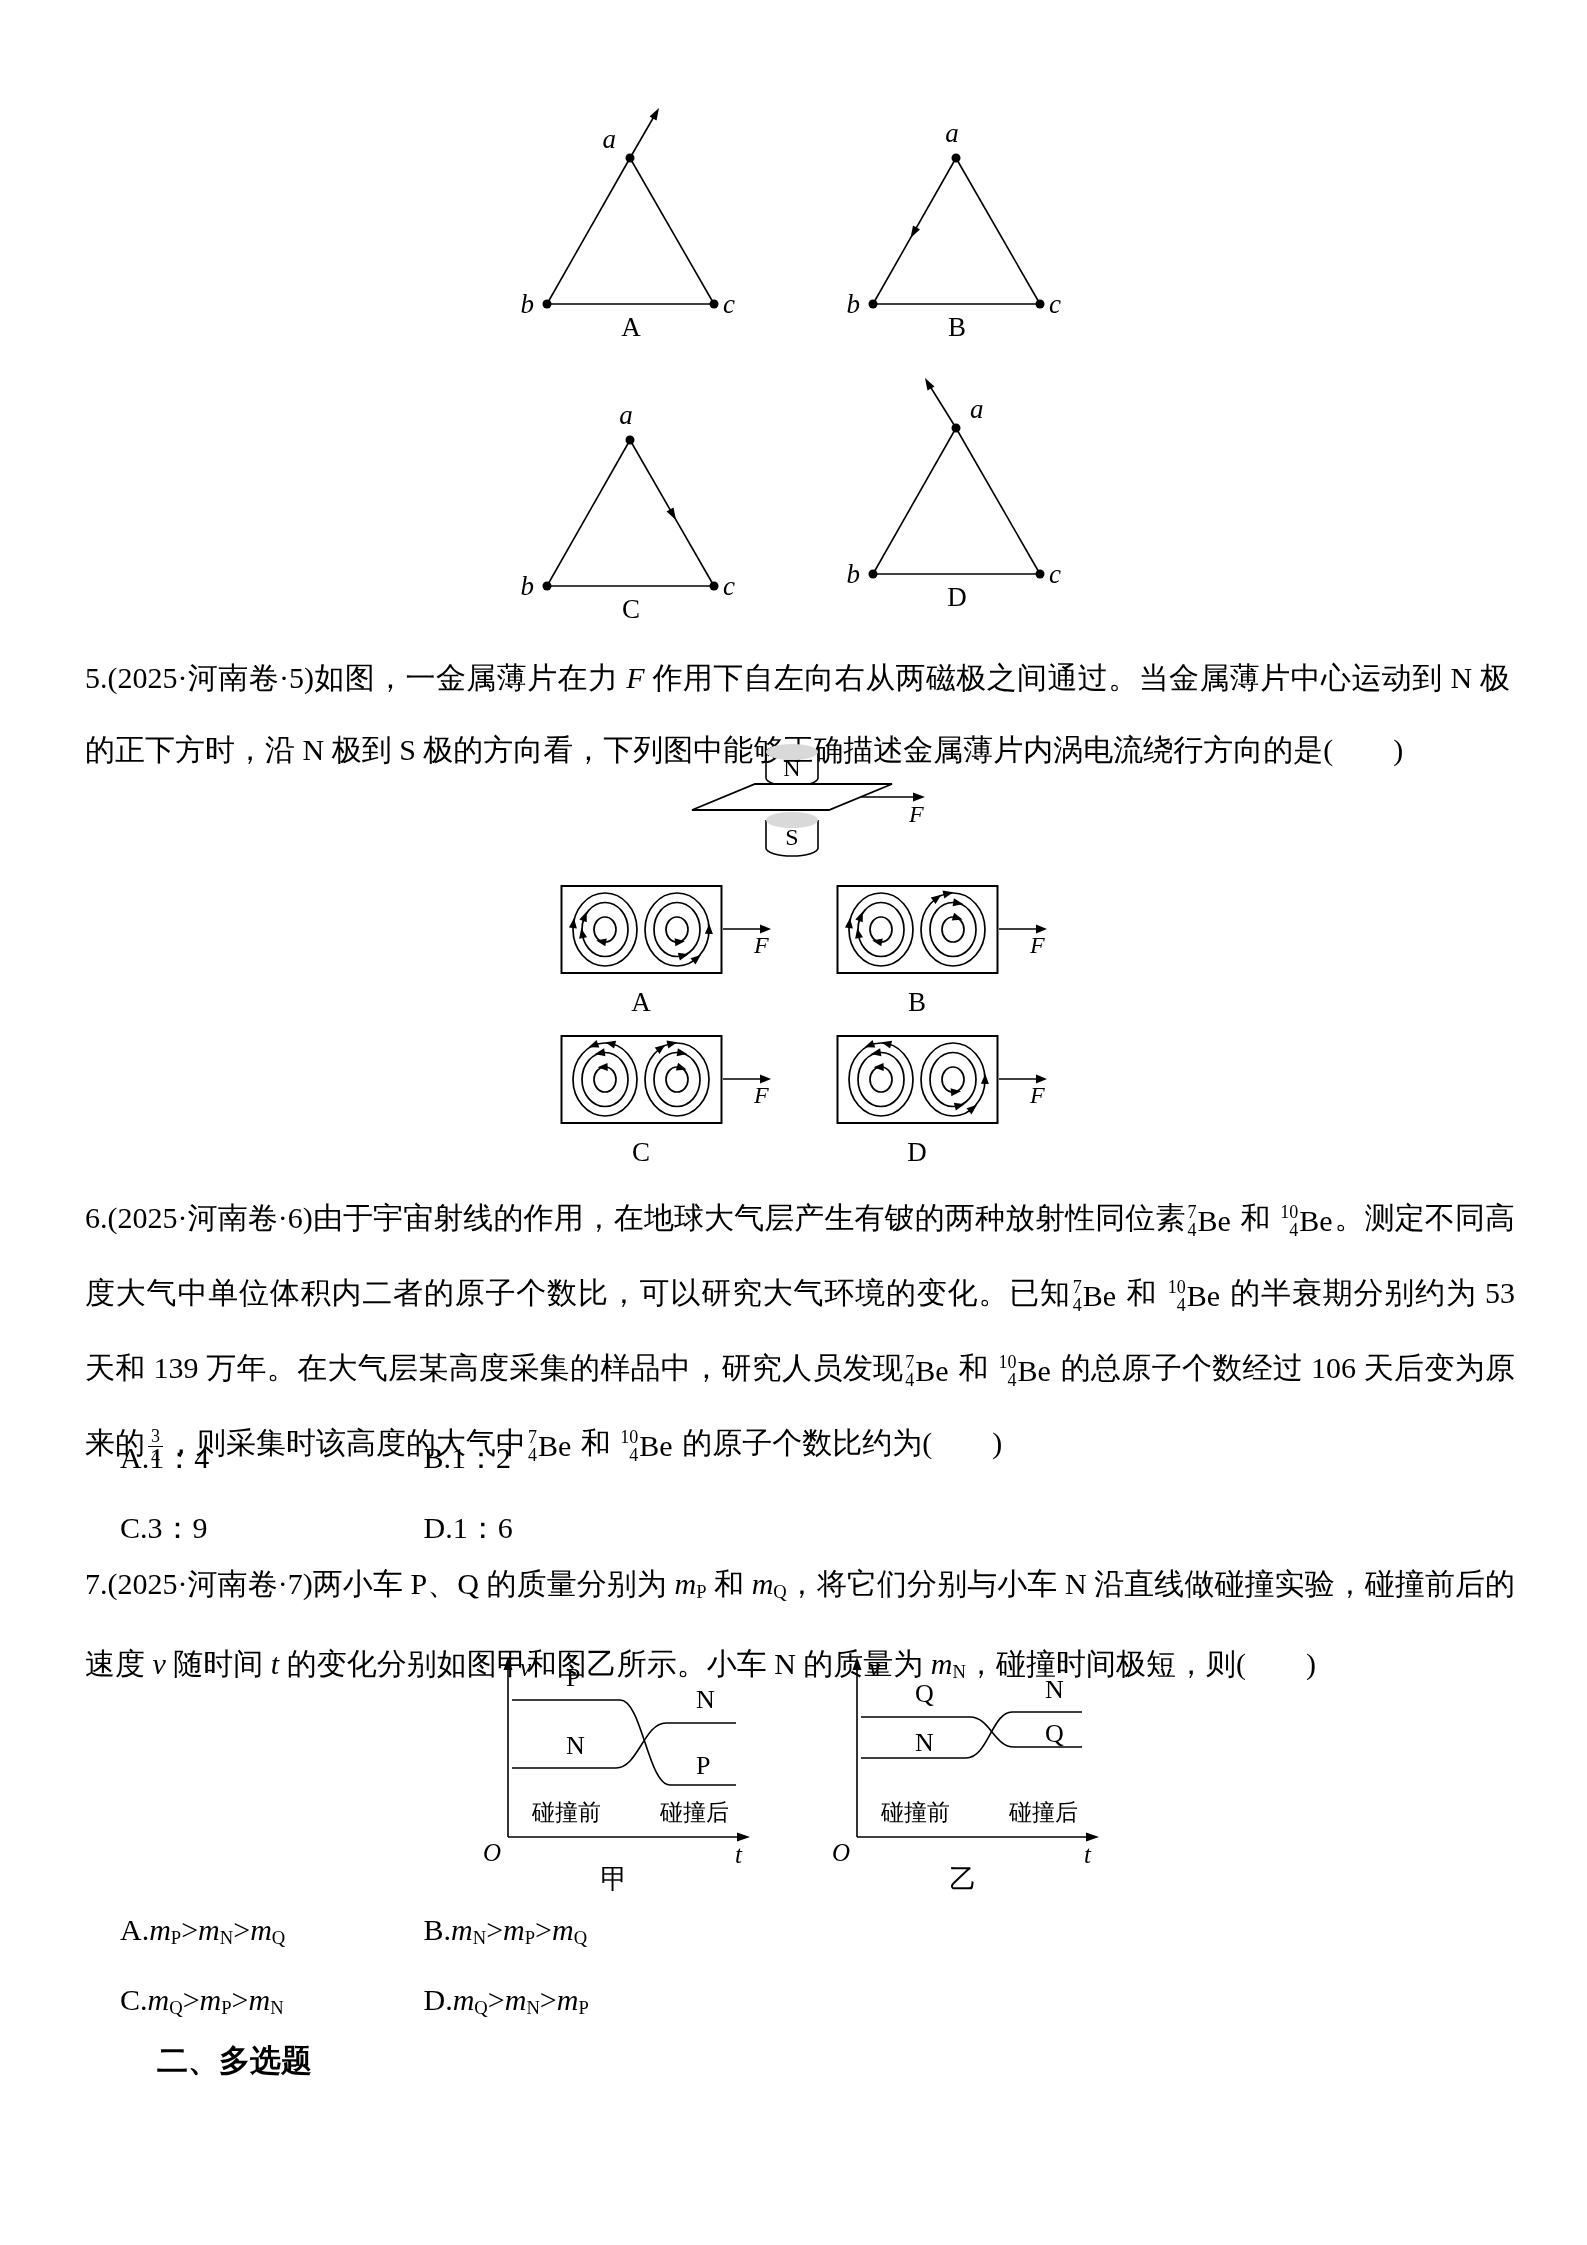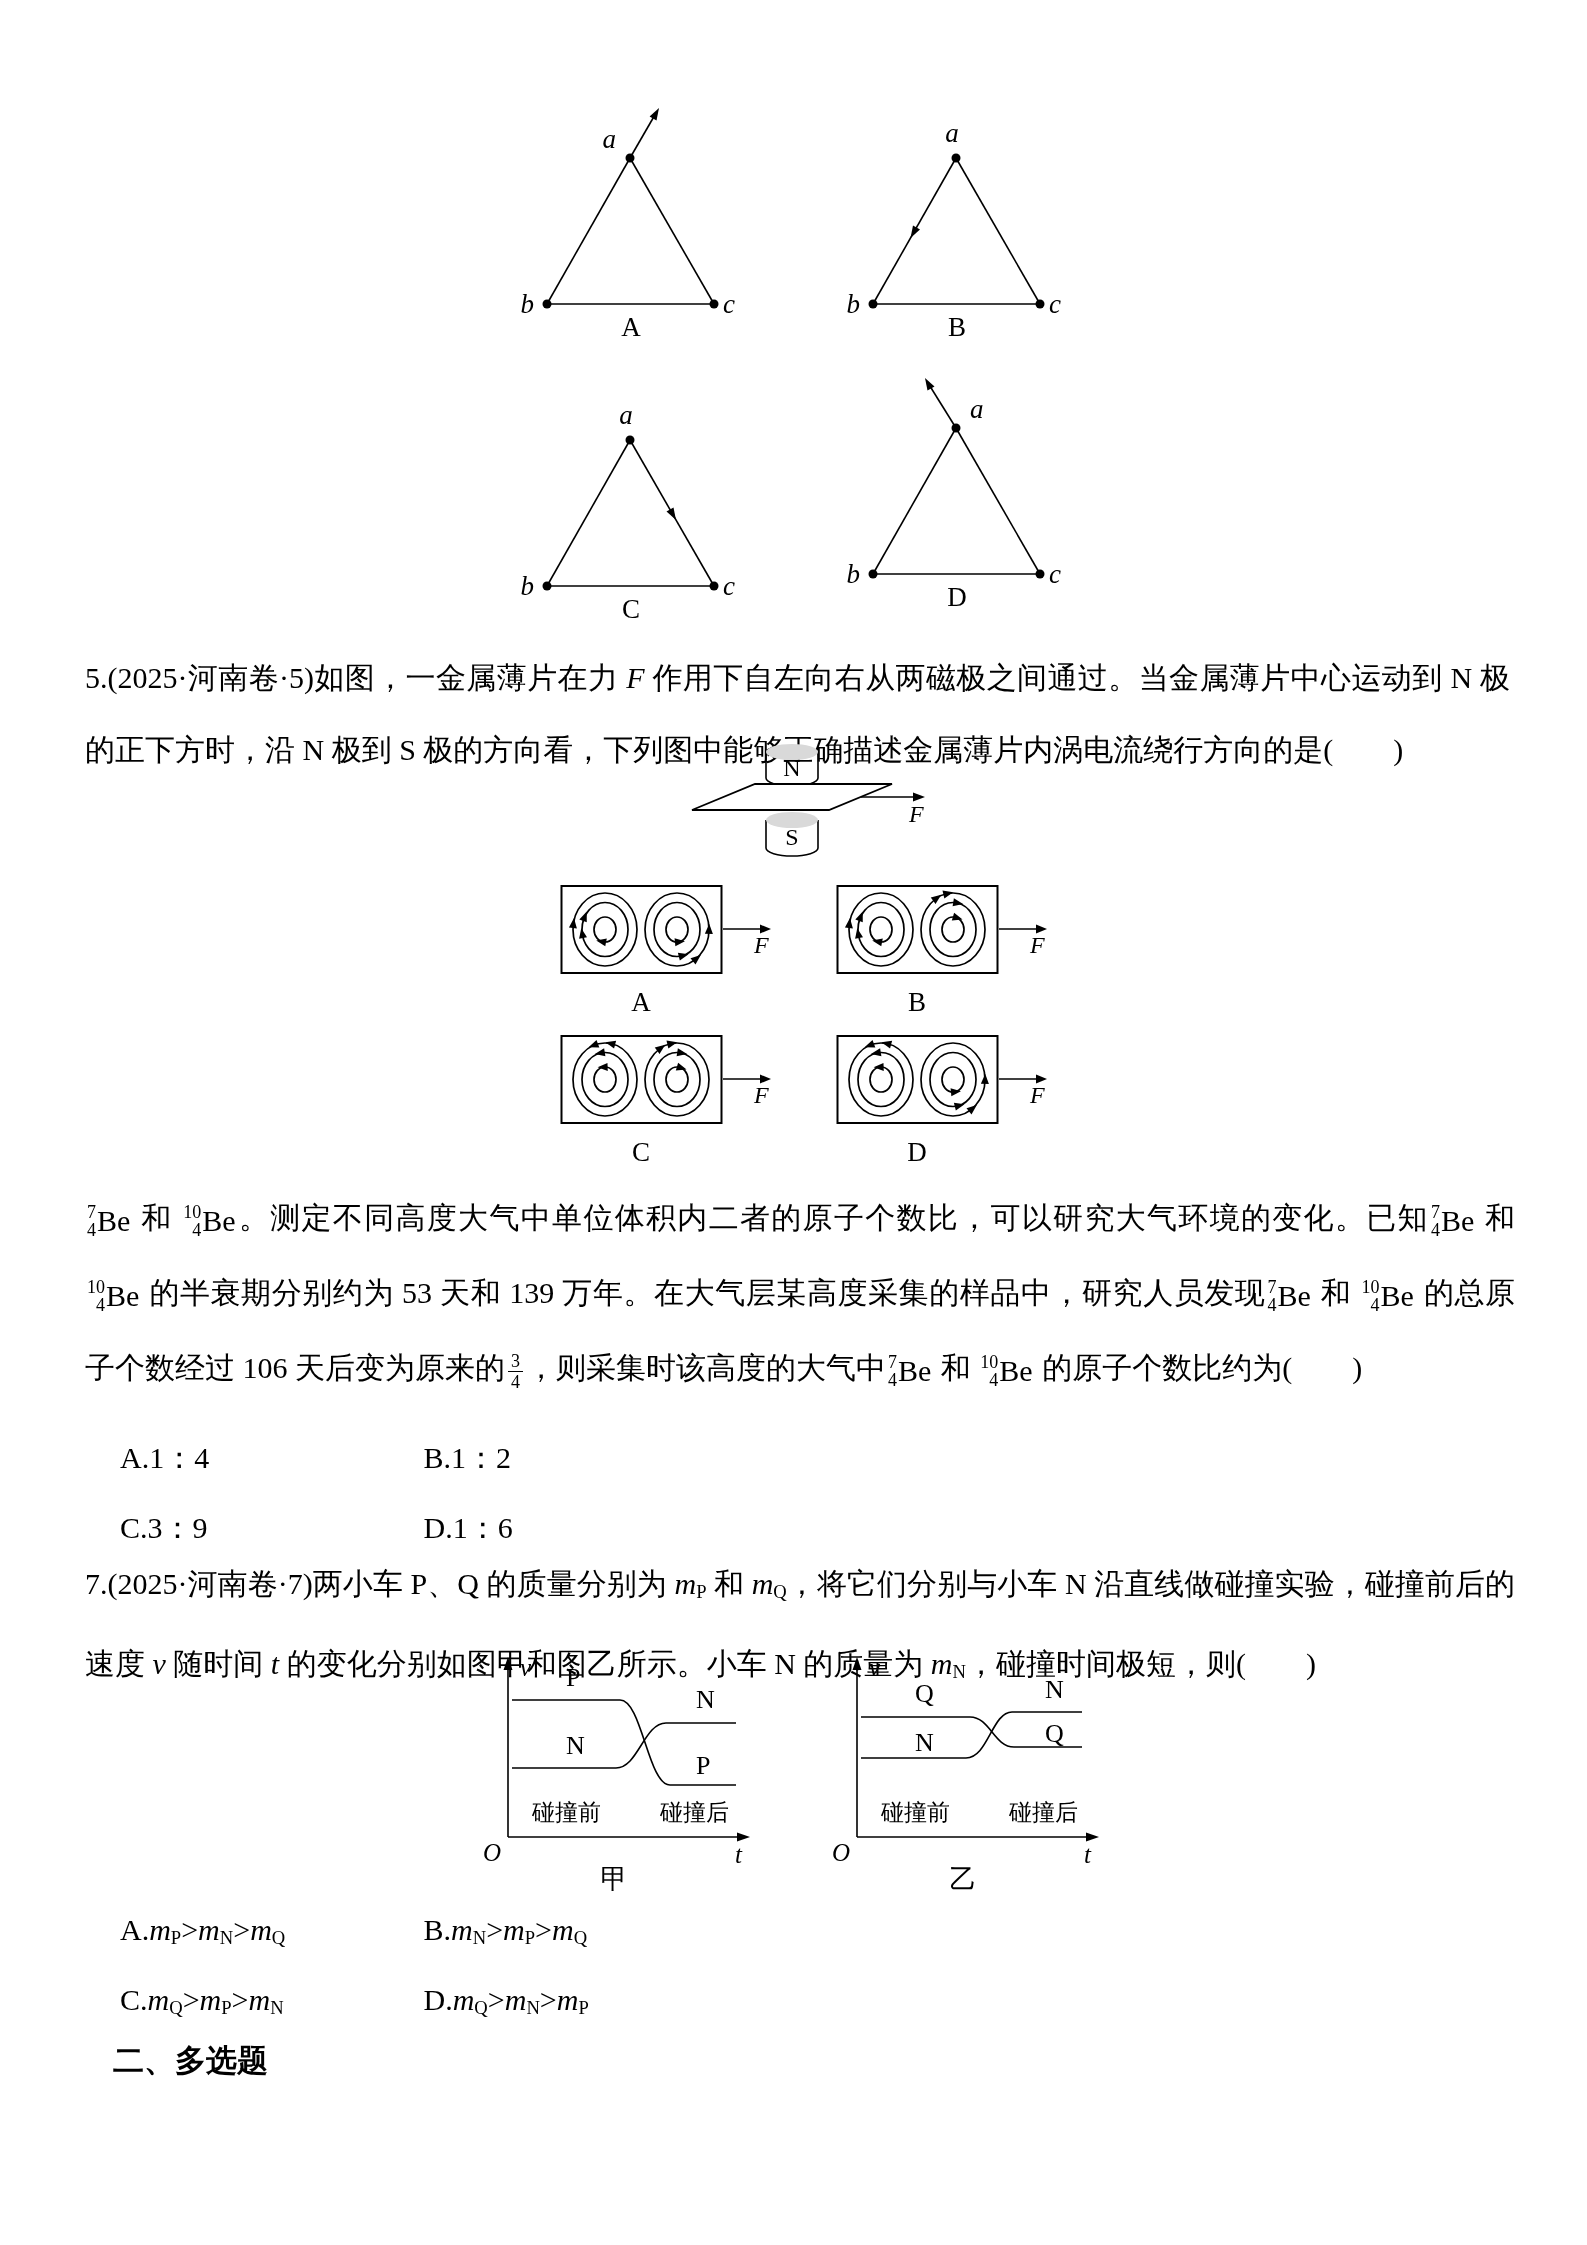--- a/index.html
+++ b/index.html
@@ -10,21 +10,21 @@
   .it{font-style:italic;}
   .sb{font-size:0.62em;vertical-align:-0.22em;}
   .nuc{display:inline-flex;align-items:center;vertical-align:middle;margin:0 2px;}
   .nuc .st{display:inline-flex;flex-direction:column;align-items:flex-end;font-size:0.6em;line-height:1.02;margin-right:1px;}
   .frac{display:inline-flex;flex-direction:column;align-items:center;vertical-align:middle;
         font-size:0.6em;line-height:1.12;margin:0 3px;}
   .frac .fn{border-bottom:1.6px solid #000;padding:0 3px;}
   .optrow{position:absolute;left:120px;font-size:30px;white-space:nowrap;}
   .opt{display:inline-block;width:296px;margin-top:8px;}
   .sect{position:absolute;font-family:"Liberation Sans","DejaVu Sans",sans-serif;
-        font-weight:700;font-size:31px;}
+        font-weight:700;font-size:31px;margin-left:44px;}
   svg{overflow:visible;}
   svg line, svg path, svg polyline{stroke:#000;stroke-width:1.6;fill:none;}
   svg polygon.ah{fill:#000;stroke:none;}
   svg text{font-family:"Liberation Serif","DejaVu Serif",serif;font-size:27px;fill:#000;}
   svg text.cap{font-size:27px;}
   svg text.m{font-size:24px;}
   svg text.f{font-size:24px;font-style:italic;}
   svg text.ax{font-size:25px;font-style:italic;}
   svg text.gl{font-size:26px;}
   svg text.cz{font-size:23px;}
@@ -189,21 +189,21 @@
       <polygon points="28.547730541593864,13.21902954683464 36.53442865840061,5.993197194019114 39.31453424880946,13.49459792362805" fill="#000"></polygon>
       <ellipse cx="117" cy="45.5" rx="32" ry="36.5" fill="none" stroke="#000" stroke-width="1.7"></ellipse>
       <ellipse cx="117" cy="45.5" rx="23" ry="27" fill="none" stroke="#000" stroke-width="1.7"></ellipse>
       <ellipse cx="117" cy="45.5" rx="11" ry="12.5" fill="none" stroke="#000" stroke-width="1.7"></ellipse>
       <polygon points="140.8240631537261,71.03060735534481 135.50657703085284,80.39673469448827 130.51407158947757,74.14574361963959" fill="#000"></polygon>
       <polygon points="128.57372810767131,70.21528562608195 119.83961470571342,76.51729031361901 117.90281517002106,68.75527977777574" fill="#000"></polygon>
       <polygon points="124.92437309099341,57.2599152295057 115.36915520226097,62.22960446514683 114.57770549181396,54.26885026998206" fill="#000"></polygon>
       <polygon points="149.19471438284276,39.77710989959036 152.88682977396945,49.89483118150979 144.89057636819695,49.65002213210215" fill="#000"></polygon>
     </svg>
 
-  <div class="para" style="left:85px;top:1182px;width:1430px"><span class="nuc">
+  <div class="para" style="left:85px;top:1182px;width:1430px"><span>6.(2025·河南卷·6)由于宇宙射线的作用，在地球大气层产生有铍的两种放射性同位素</span><span class="nuc">
         <span class="st">
           <span>7</span>
           <span>4</span>
         </span>
         <span>Be</span>
       </span><span> 和 </span><span class="nuc">
         <span class="st">
           <span>10</span>
           <span>4</span>
         </span>

